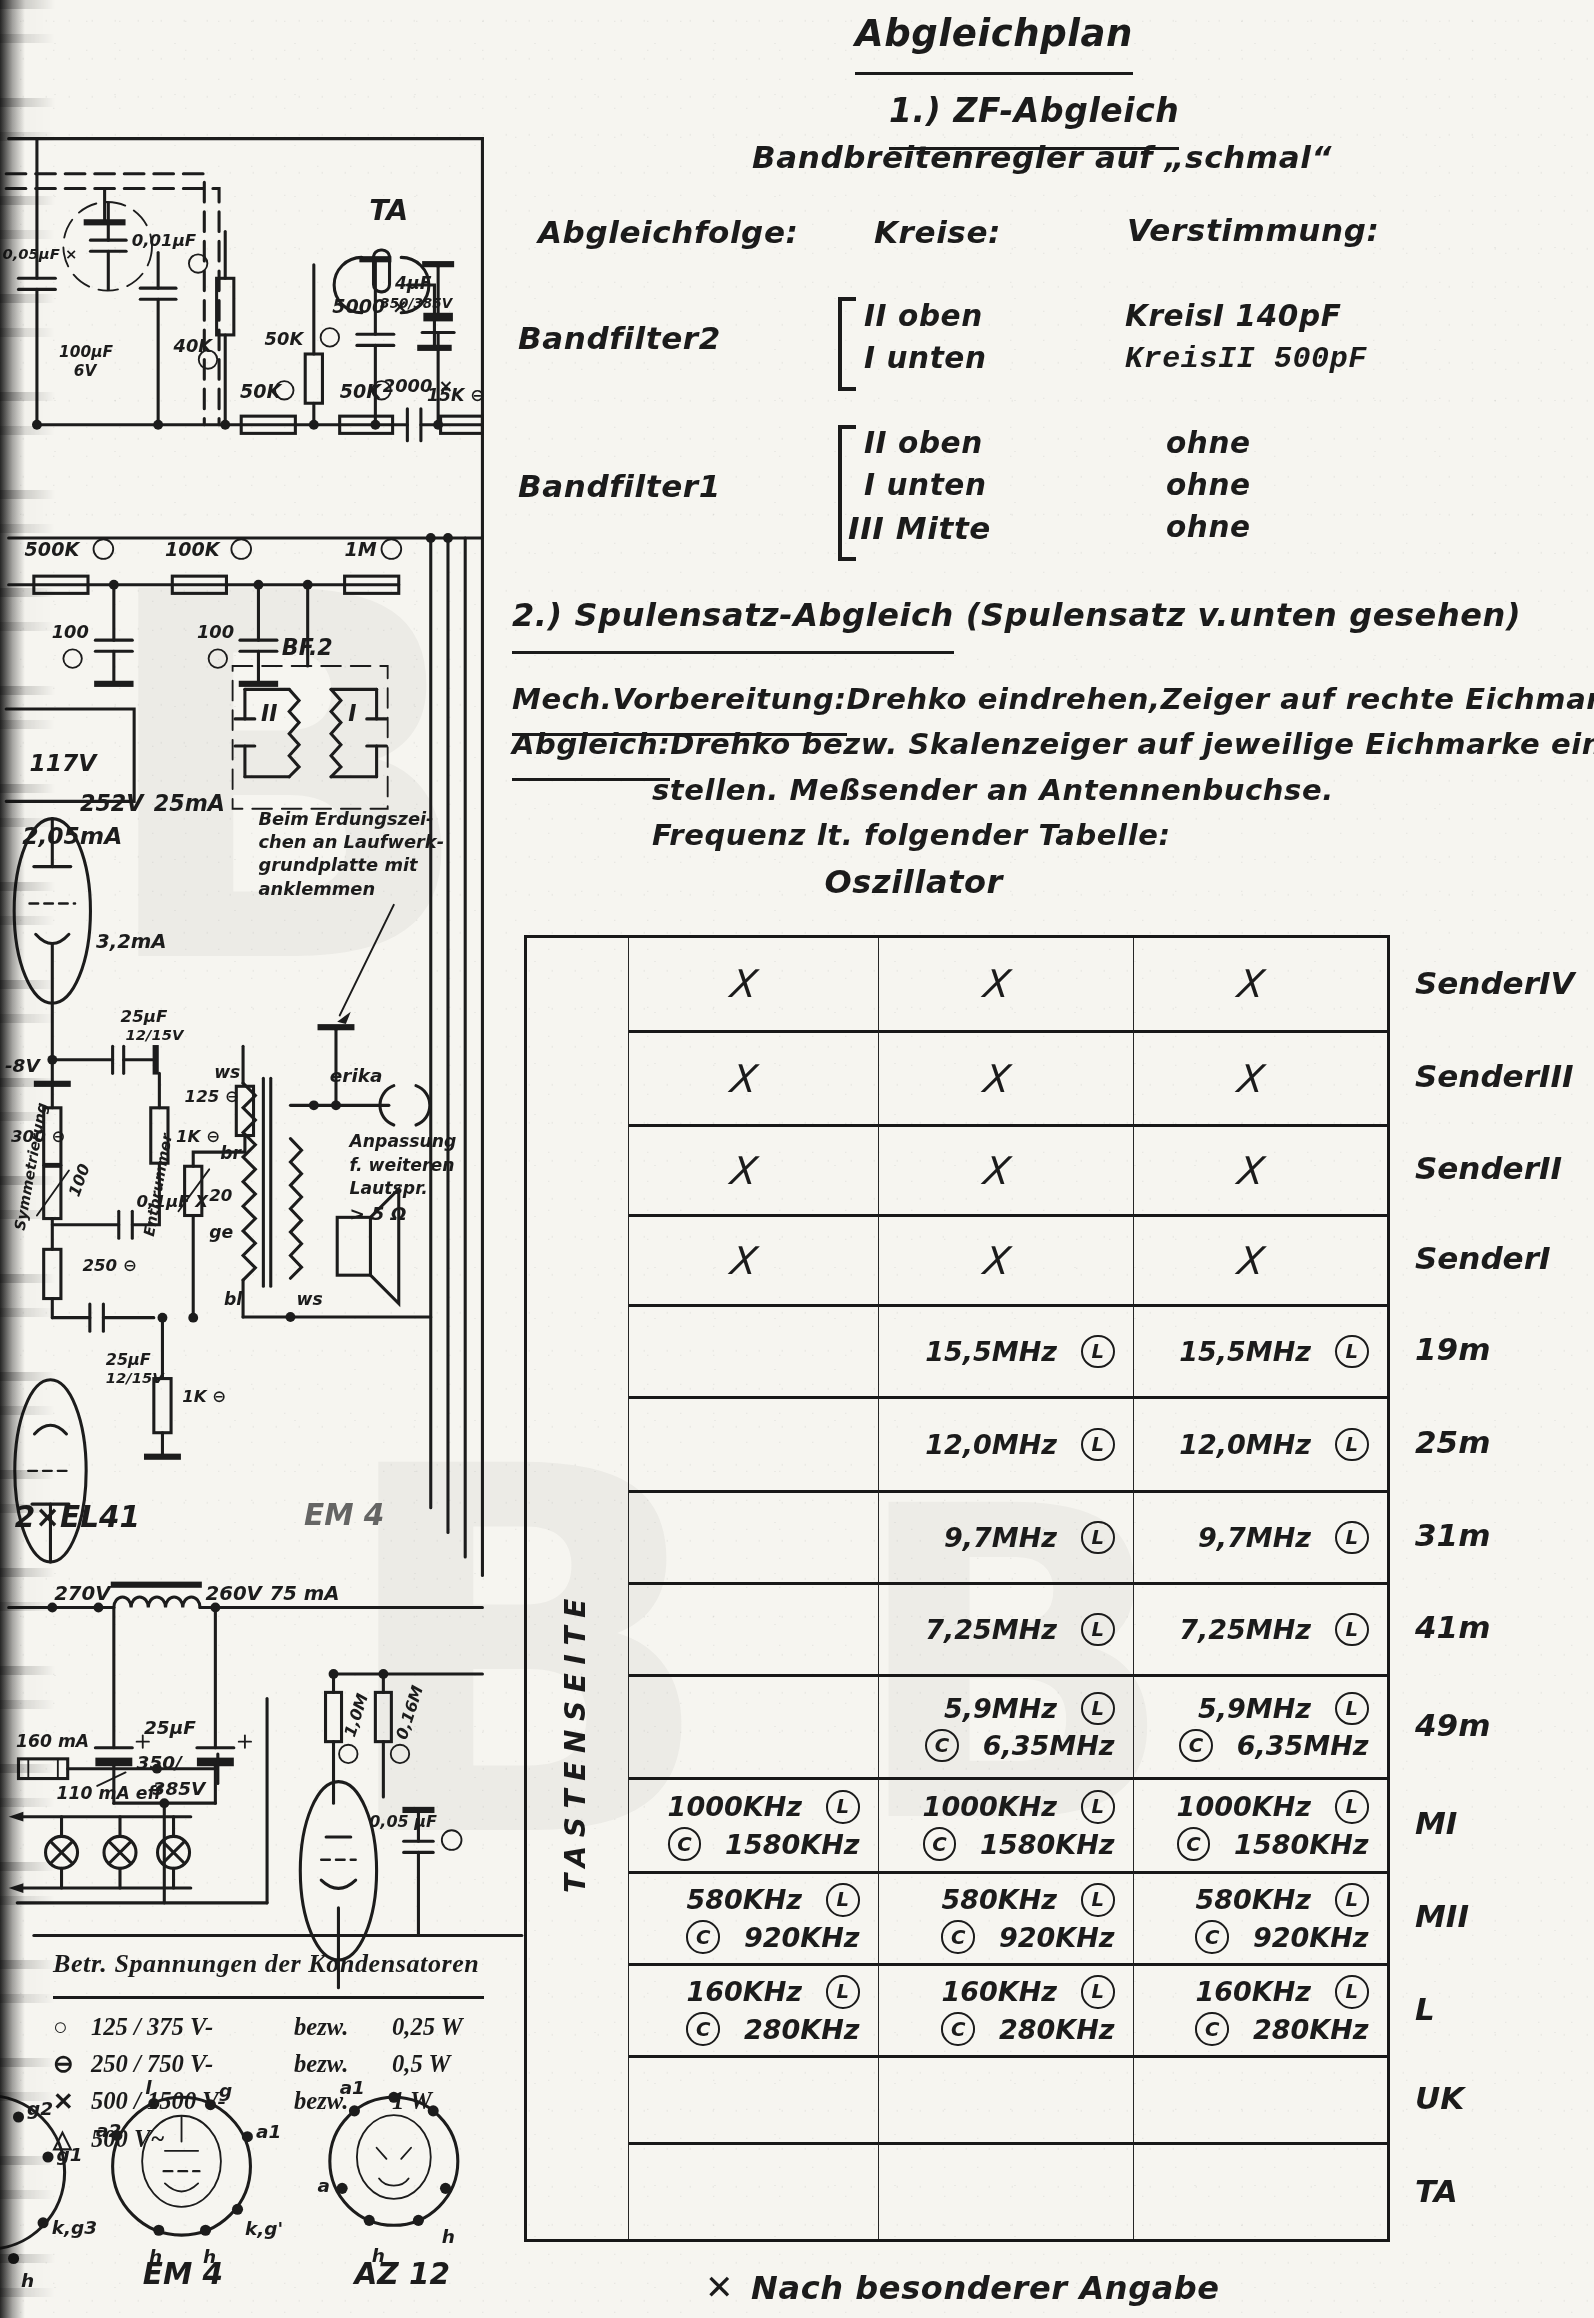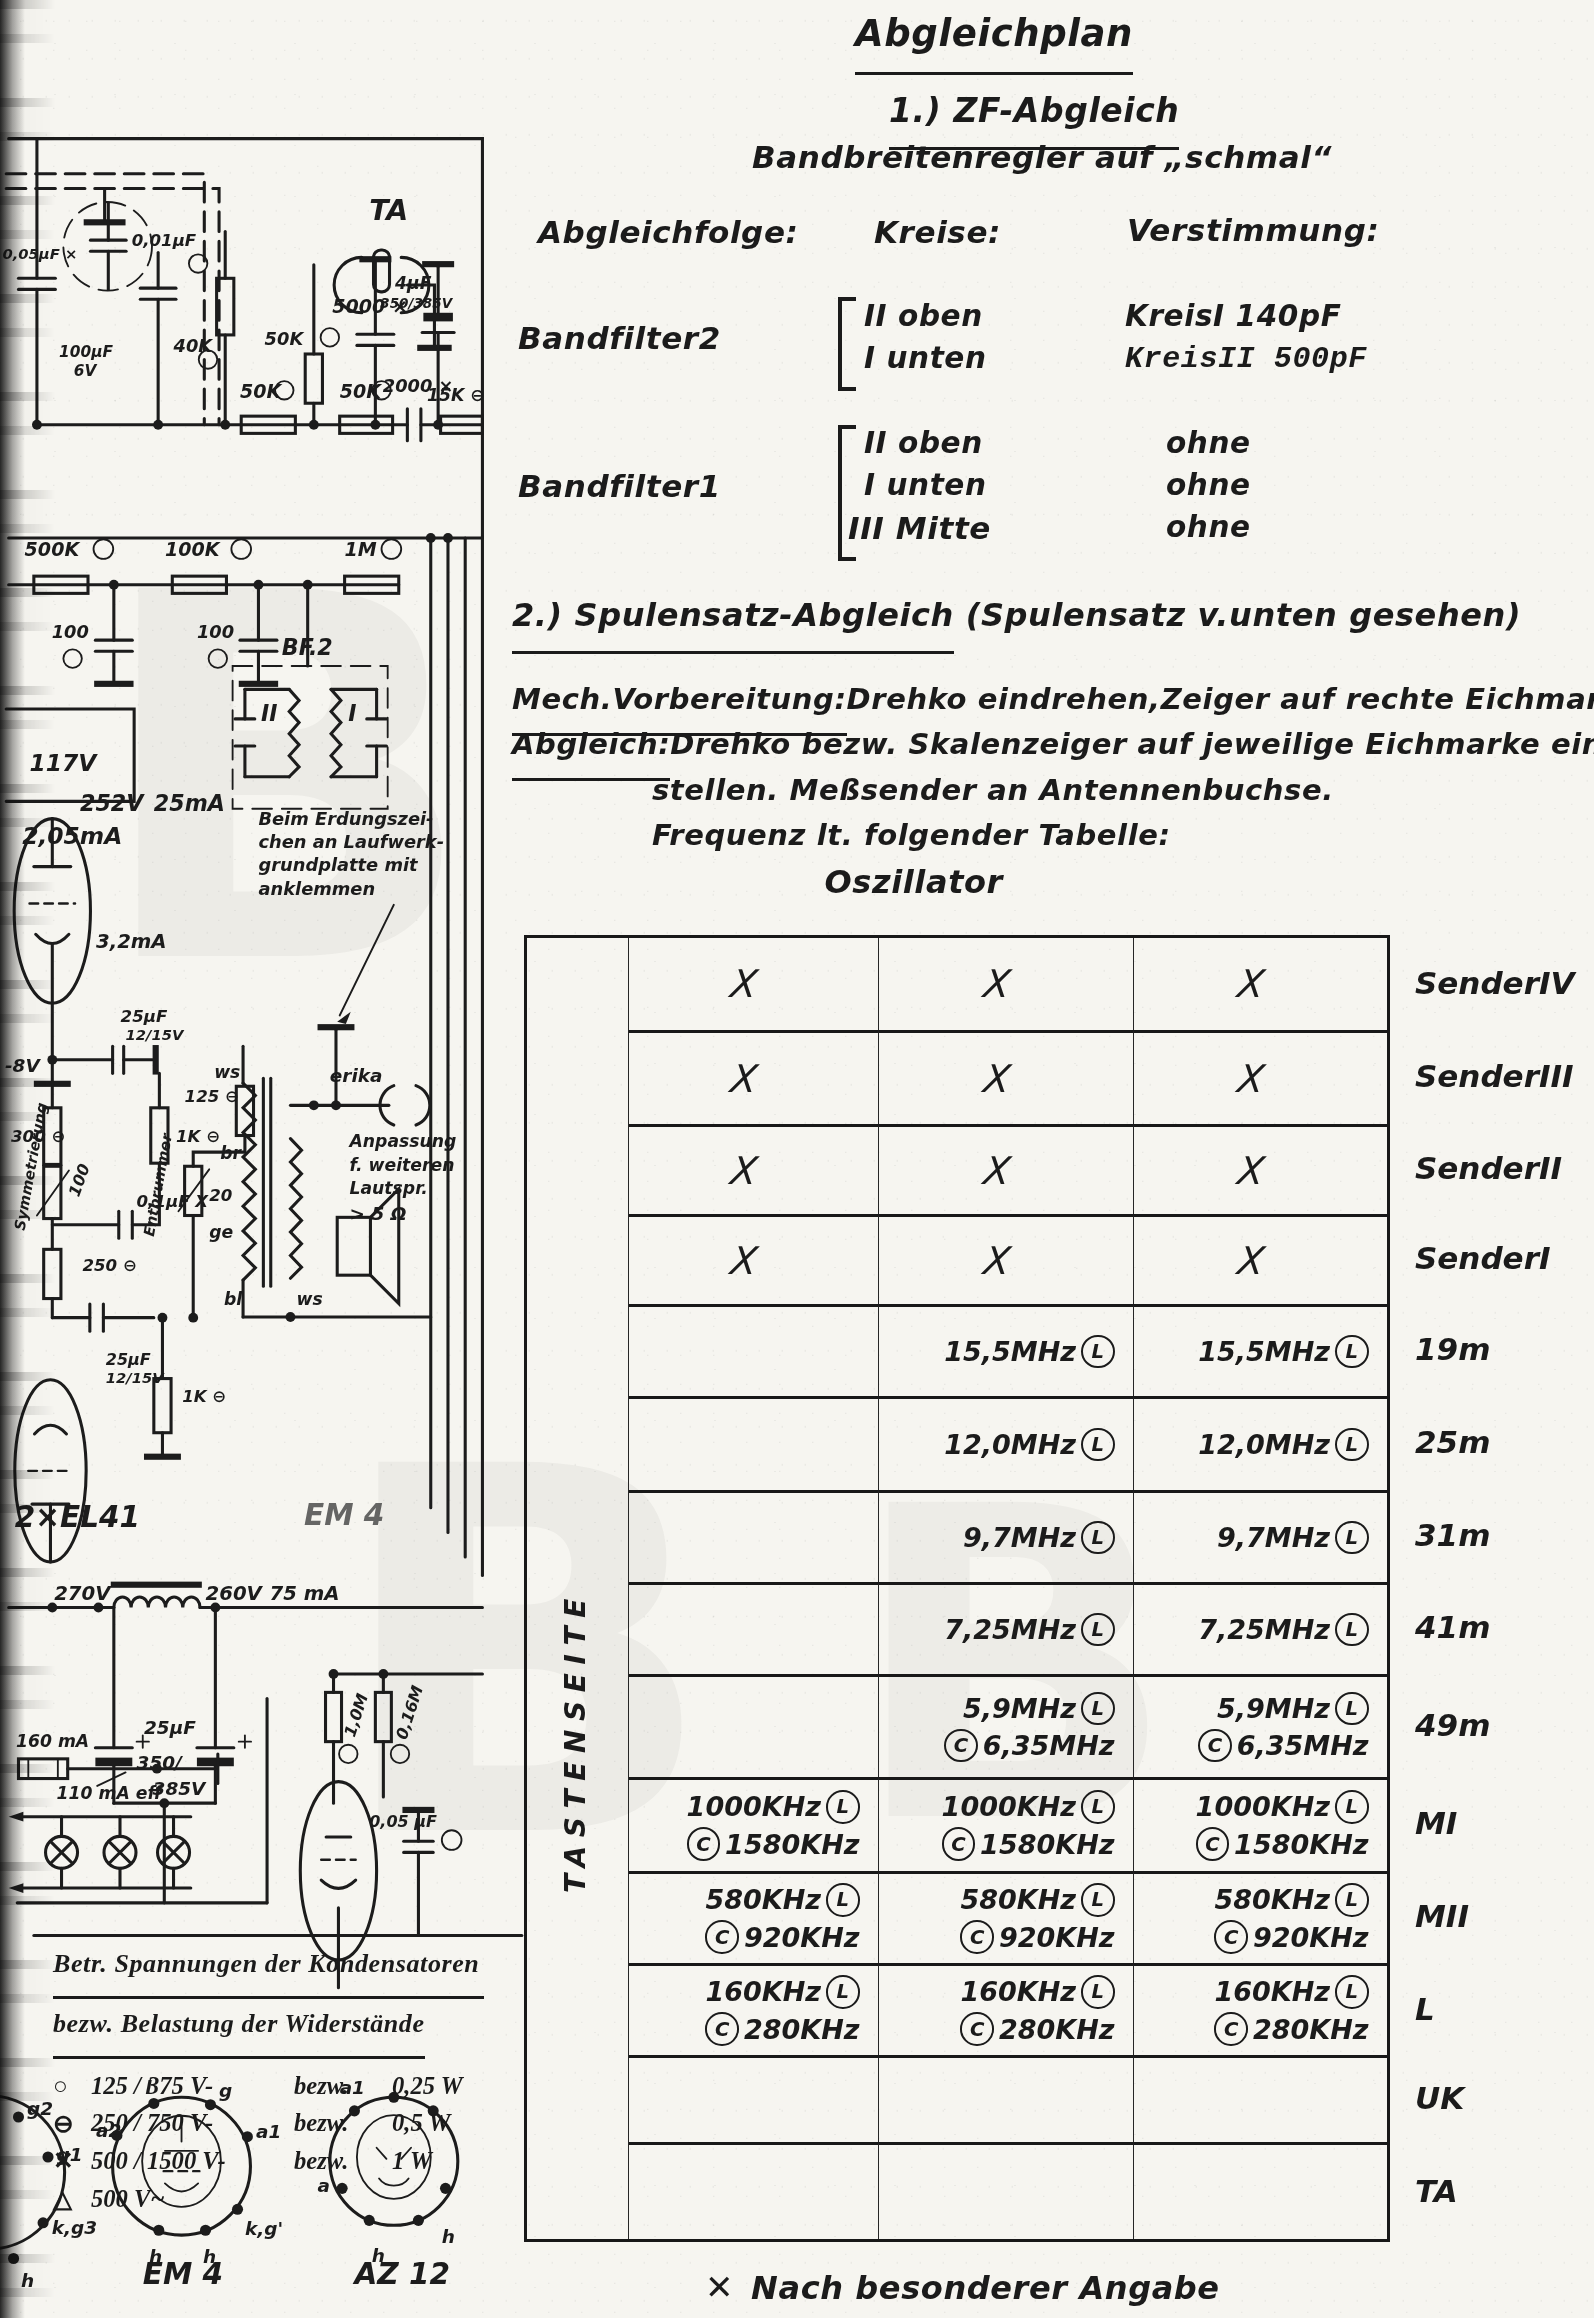--- a/index.html
+++ b/index.html
@@ -28,21 +28,21 @@
   
   .osc{position:absolute;left:524px;top:935px;}
   .osc-grid{display:grid;border:3.7px solid #181818;background:transparent;}
   .osc-grid .cell{box-sizing:border-box;display:flex;flex-direction:column;
        justify-content:center;align-items:flex-end;padding-right:18.5px;gap:3.7px;}
   .osc-grid .cell.bt{border-top:3.1px solid #181818;}
   .osc-grid .cell.bl{border-left:1.8px solid #262626;}
   .osc-grid .side{border-right:1.8px solid #262626;display:flex;align-items:center;justify-content:center;}
   .xmark{font-style:italic;font-weight:normal;font-size:38px;transform:skewX(-8deg);
        align-self:center;margin-right:0;color:#1b1b1b;}
-  .fl{display:flex;align-items:center;gap:5px;font-style:italic;font-weight:bold;font-size:27px;}
+  .fl{display:flex;align-items:center;gap:24px;font-style:italic;font-weight:bold;font-size:27px;}
   .circ{display:inline-flex;width:29.5px;height:29.5px;border:2.5px solid #1b1b1b;border-radius:50%;
        align-items:center;justify-content:center;font-size:19.7px;font-style:italic;font-weight:bold;flex:none;}
   .rowlab{position:absolute;font-style:italic;font-weight:bold;font-size:31px;white-space:nowrap;}
   .sidever{position:absolute;left:268px;top:1723px;width:615px;height:37px;
        transform:rotate(-90deg);display:flex;align-items:center;justify-content:center;
        font-style:italic;font-weight:bold;font-size:28px;letter-spacing:8.6px;}
   
   .legend{position:absolute;left:53px;top:1949px;font-family:Liberation Serif, serif;}
   .legend .t{font-size:26px;}
   .lrow{display:grid;grid-template-columns:38px 203px 98px 92px;align-items:center;
@@ -728,21 +728,20 @@
     <div class="rowlab" style="left: 1415px; top: 2080px;">UK</div>
     <div class="rowlab" style="left: 1415px; top: 2173px;">TA</div>
   </div>
 
 <div class="abs hw" style="left:705px;top:2267px;font-size:32px;">
   <span class="xmark" style="font-size:34px;margin-right:17px;">✕</span><span>Nach besonderer Angabe</span>
 </div>
 
 <div class="legend">
   <div class="hw ul t">Betr. Spannungen der Kondensatoren</div>
-  <div class="hw ul t" style="margin-top:9.8px;display:inline-block;">bezw. Belastung  der Widerstände</div>
   <div style="margin-top:13.5px;"></div>
   <div class="lrow">
     <span class="lsym">○</span>
     <span>125 / 375 V-</span>
     <span>bezw.</span>
     <span>0,25 W</span>
   </div>
   <div class="lrow">
     <span class="lsym">⊖</span>
     <span>250 / 750 V-</span>

